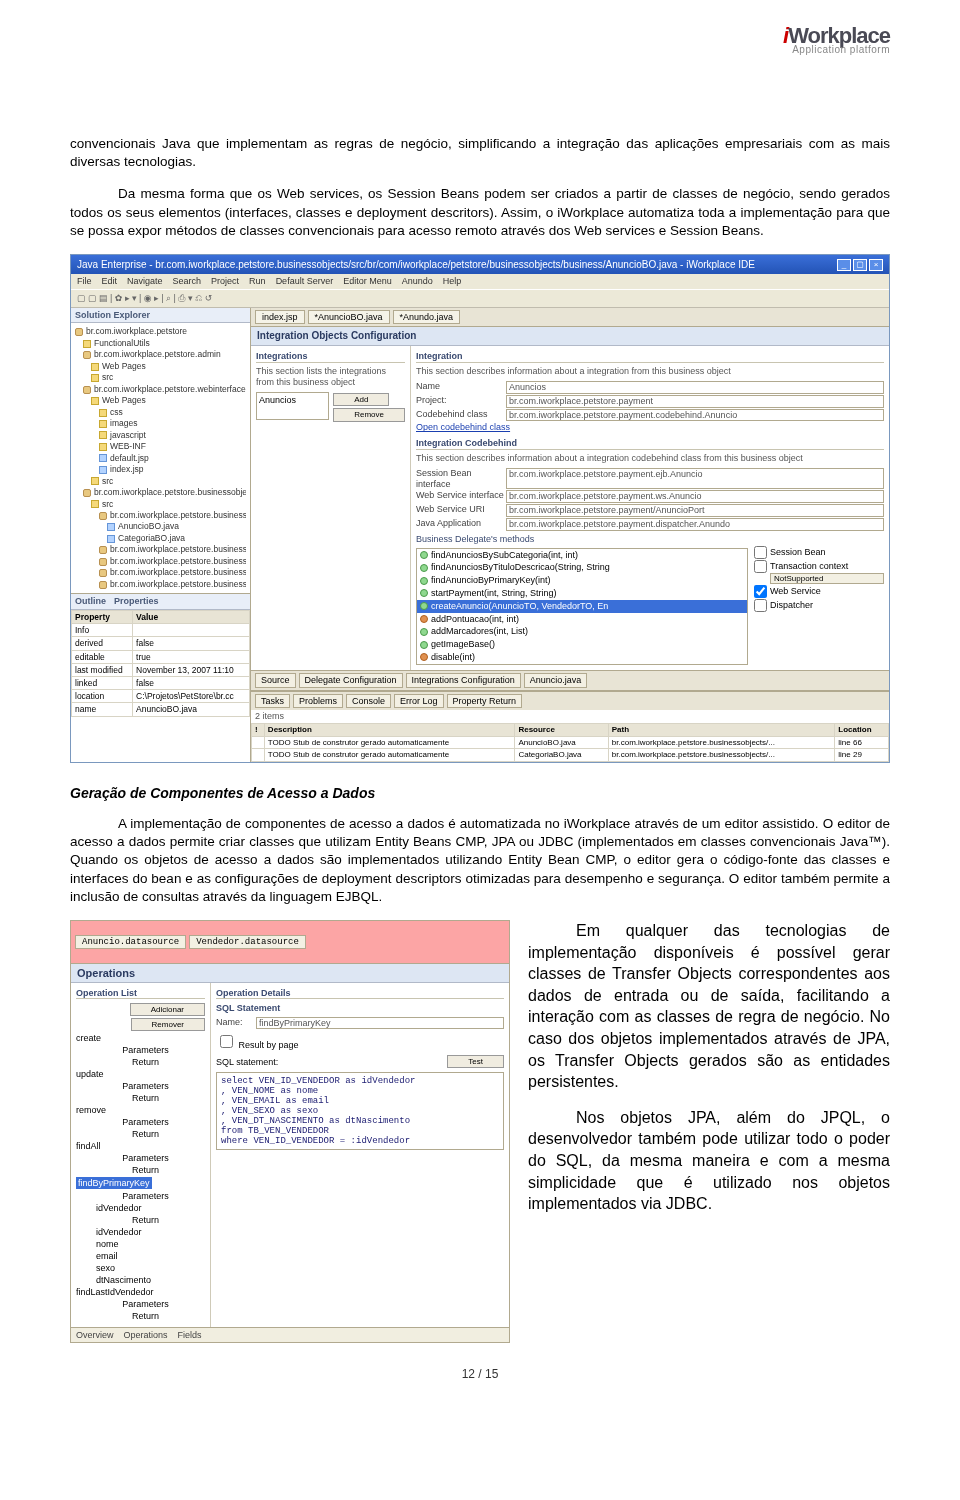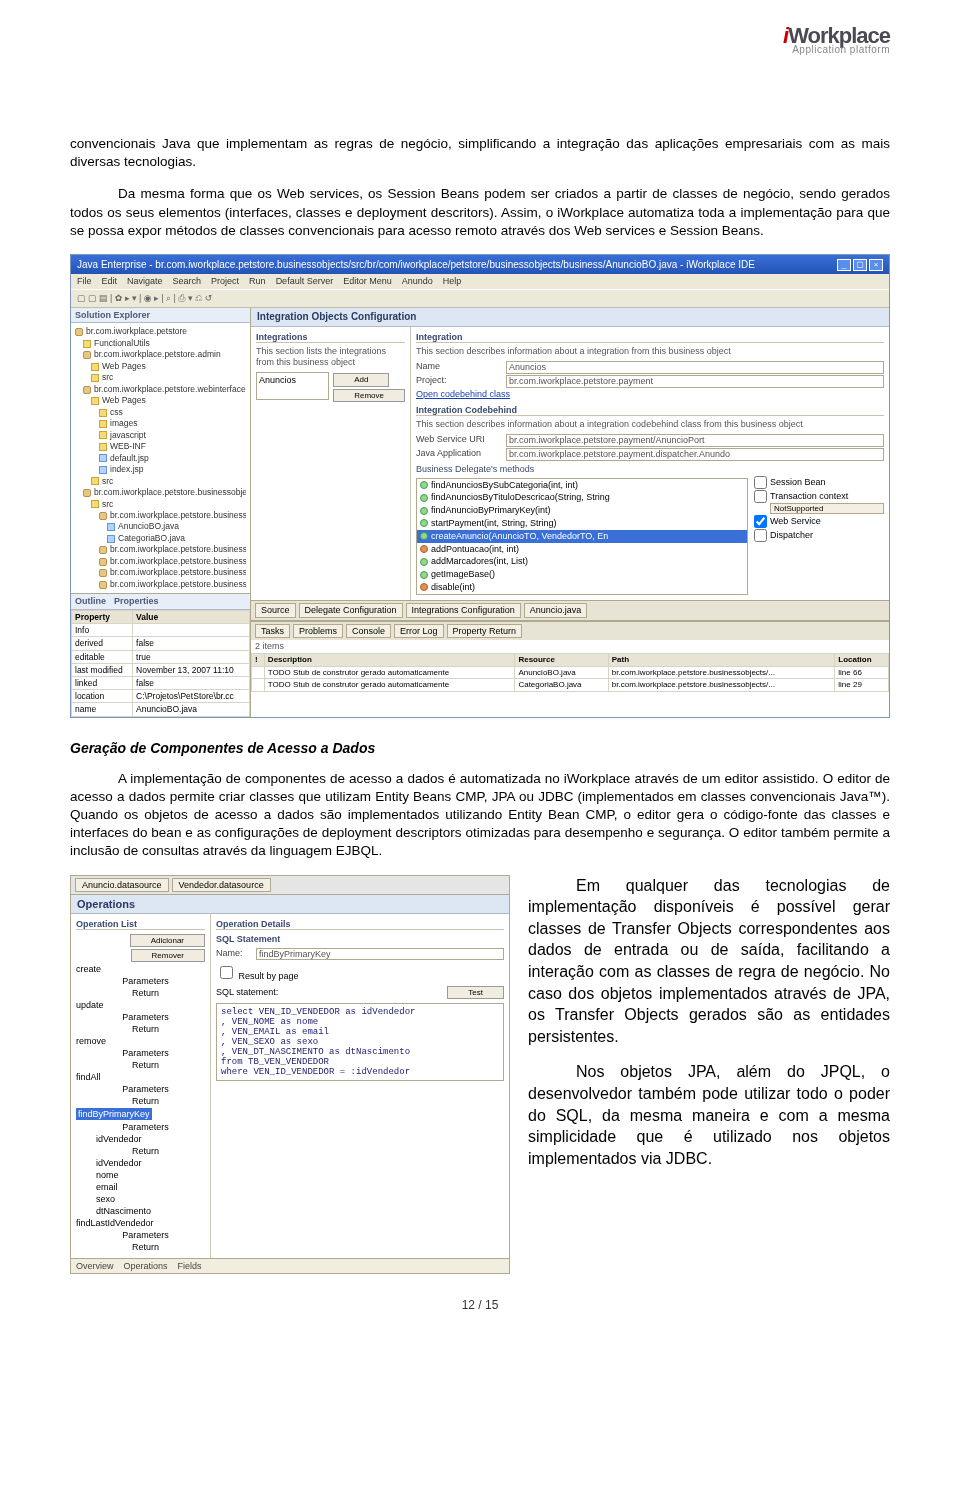--- a/index.html
+++ b/index.html
@@ -109,21 +109,21 @@
   .tasks table { width:100%; border-collapse:collapse; font-size:8px; }
   .tasks th, .tasks td { border:1px solid #d8d4c5; padding:1px 3px; text-align:left; white-space:nowrap; overflow:hidden; }
   .tasks th { background:#e8e4d5; }
 
   
   .shot2-wrap { display:flex; gap:18px; margin-top:6px; }
   .shot2 {
     width: 440px; flex: 0 0 440px;
     border:1px solid #b1a98f; background:#fff; font-size:9px;
   }
-  .shot2 .tabs2 { background:#e5e5e5; padding:2px 4px; border-bottom:1px solid #b1a98f; }
+  .shot2 .tabs2 { background:#fca5a5; padding:14px 4px; border-bottom:1px solid #b1a98f;font-family:Liberation Mono, monospace; }
   .shot2 .tabs2 span { border:1px solid #b1a98f; padding:1px 6px; margin-right:3px; background:#f3f0e3; display:inline-block; }
   .shot2 .title2 { background:#dde6f3; border-bottom:1px solid #b1b9c8; padding:3px 6px; font-weight:bold; color:#2a3a60; font-size:11px; }
   .shot2-body { display:flex; }
   .shot2-l { width:140px; border-right:1px solid #cfcab8; padding:5px; }
   .shot2-r { flex:1; padding:5px; }
   .optree .n2 { padding:1px 0; white-space:nowrap; }
   .optree .l1 { padding-left:10px;text-align:center; }
   .optree .l2 { padding-left:20px; }
   .optree .sel2 { background:#3a6fd8; color:#fff; padding:1px 2px; display:inline-block; }
   .sqlbox { border:1px solid #b1a98f; background:#fff; padding:3px 4px; font-family: "Courier New", monospace; font-size:9px; color:#1a1a70; white-space:pre; margin-top:3px; }
@@ -214,20 +214,21 @@
                 </tr>
                 <tr>
                   <td>name</td>
                   <td>AnuncioBO.java</td>
                 </tr>
               </tbody>
             </table>
         </div>
       </div>
       <div class="ide-right">
+        <div class="ed-tabs" id="ed-tabs"><span>index.jsp</span><span>*AnuncioBO.java</span><span>*Anundo.java</span></div>
         <div class="ed-title">Integration Objects Configuration</div>
         <div class="ed-body">
           <div class="ed-col1">
             <div class="sectbl">Integrations</div>
             <div class="desc">This section lists the integrations from this business object</div>
             <div style="display:flex; gap:4px;">
               <div class="listbox" style="flex:1">Anuncios</div>
               <div>
                 <div class="smbtn">Add</div><br>
                 <div class="smbtn">Remove</div>
@@ -238,23 +239,35 @@
             <div class="sectbl">Integration</div>
             <div class="desc">This section describes information about a integration from this business object</div>
             <div class="fieldrow">
                 <div class="lbl">Name</div>
                 <div class="val">Anuncios</div>
               </div>
             <div class="fieldrow">
                 <div class="lbl">Project:</div>
                 <div class="val">br.com.iworkplace.petstore.payment</div>
               </div>
+            <div class="fieldrow">
+                <div class="lbl">Codebehind class</div>
+                <div class="val">br.com.iworkplace.petstore.payment.codebehind.Anuncio</div>
+              </div>
             <div class="link">Open codebehind class</div>
             <div class="sectbl" style="margin-top:5px">Integration Codebehind</div>
             <div class="desc">This section describes information about a integration codebehind class from this business object</div>
+            <div class="fieldrow">
+                <div class="lbl">Session Bean interface</div>
+                <div class="val">br.com.iworkplace.petstore.payment.ejb.Anuncio</div>
+              </div>
+            <div class="fieldrow">
+                <div class="lbl">Web Service interface</div>
+                <div class="val">br.com.iworkplace.petstore.payment.ws.Anuncio</div>
+              </div>
             <div class="fieldrow">
                 <div class="lbl">Web Service URI</div>
                 <div class="val">br.com.iworkplace.petstore.payment/AnuncioPort</div>
               </div>
             <div class="fieldrow">
                 <div class="lbl">Java Application</div>
                 <div class="val">br.com.iworkplace.petstore.payment.dispatcher.Anundo</div>
               </div>
             <div style="color:#3a4a70; margin-top:3px">Business Delegate's methods</div>
             <div style="display:flex; gap:6px;">

